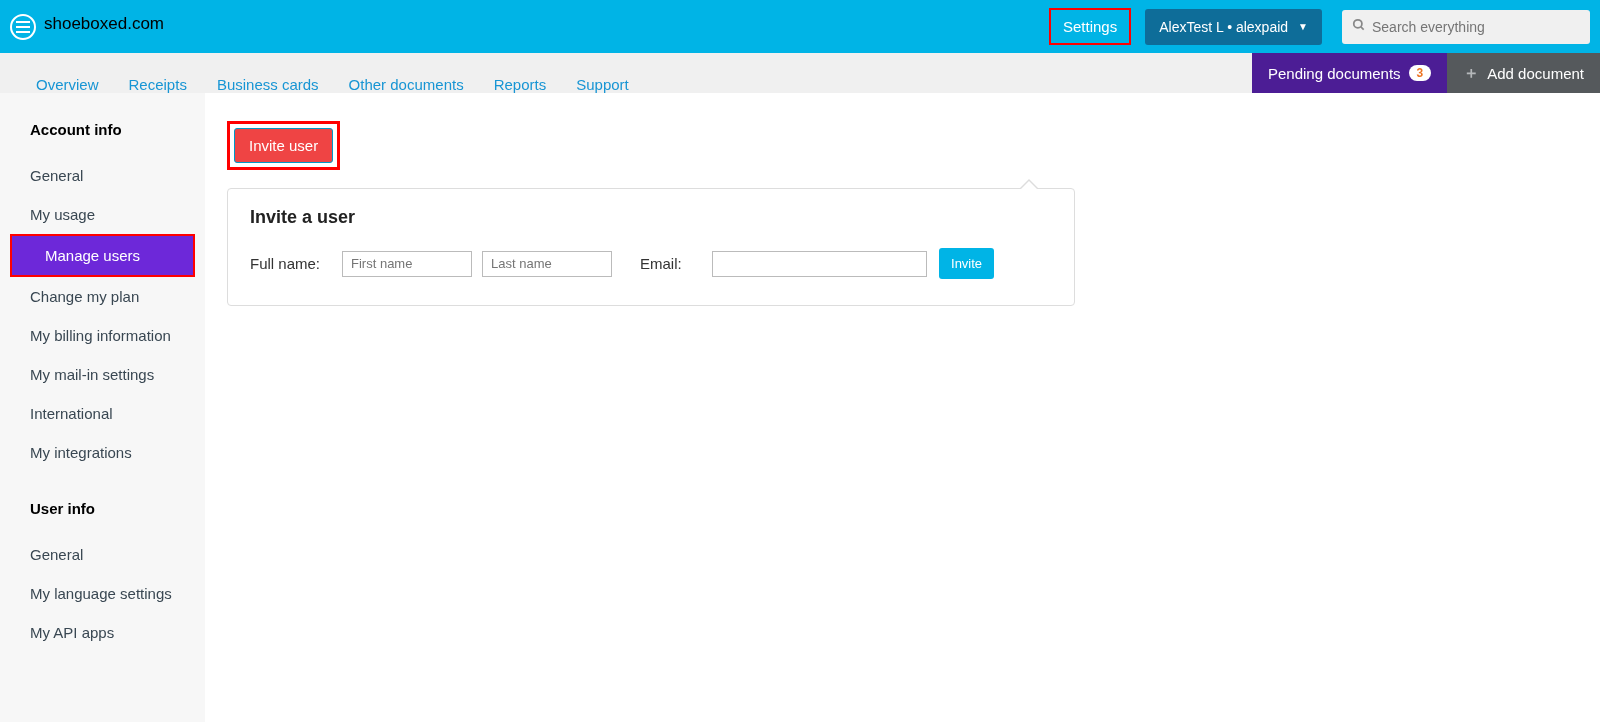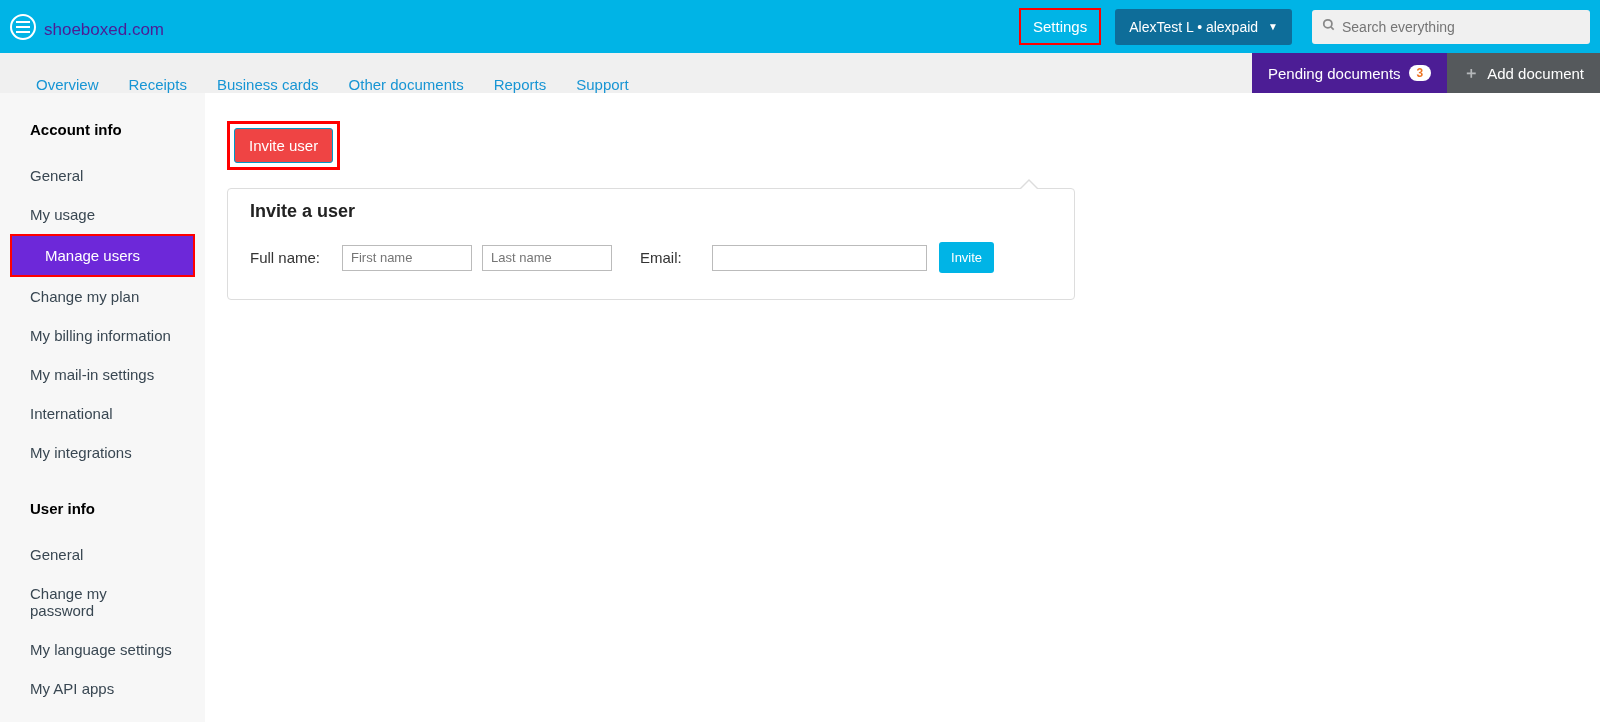--- a/index.html
+++ b/index.html
@@ -1,30 +1,30 @@
 <!DOCTYPE html>
 <html><head>
 <meta charset="utf-8">
 <style>
   * { box-sizing: border-box; margin: 0; padding: 0; }
   body { font-family: "Helvetica Neue", Arial, sans-serif; font-size: 14px; color: #333; background: #fff; width: 1600px; }
   
   
   .topbar { background: #00b4e6; height: 53px; display: flex; align-items: center; padding: 0 10px; }
-  .logo-wrap { display: flex; align-items: flex-end; color: #4c1d95; font-size: 17px; }
+  .logo-wrap { display: flex; align-items: flex-start; color: #000000; font-size: 17px; }
   .logo-icon { width: 26px; height: 26px; border: 2px solid #fff; border-radius: 50%; margin-right: 8px; display:flex; align-items:center; justify-content:center;}
   .logo-icon-inner { width:14px; height:2px; background:#fff; position:relative;}
   .logo-icon-inner::before, .logo-icon-inner::after { content:""; position:absolute; left:0; width:14px; height:2px; background:#fff;}
   .logo-icon-inner::before { top:-5px;}
   .logo-icon-inner::after { top:5px;}
   .topbar-spacer { flex: 1; }
   .settings-btn { color:#fff; padding: 8px 12px; font-size:15px; cursor:pointer; border:2px solid #ff0000; background:transparent;}
   .user-menu { background:#0e6d99; color:#fff; padding:10px 14px; border-radius:3px; margin-left:14px; display:flex; align-items:center; cursor:pointer;}
   .user-menu .caret { margin-left:10px; font-size:10px;}
-  .search-wrap { margin-left:20px; background:#f0f0f0; border-radius:3px; width:278px; height:34px; display:flex; align-items:center; padding:0 10px;}
+  .search-wrap { margin-left:20px; background:#f0f0f0; border-radius:3px; width:248px; height:34px; display:flex; align-items:center; padding:0 10px;}
   .search-wrap .sicon { color:#888; margin-right:6px; font-size:14px;}
   .search-wrap input { border:none; background:transparent; outline:none; width:100%; font-size:14px; color:#555;}
   
   
   .subnav { background:#f0f0f0; height:40px; display:flex; align-items:stretch;}
   .subnav-left { display:flex; align-items:flex-end; padding-left:36px;}
   .subnav-left a { color:#1795d4; text-decoration:none; margin-right:30px; font-size:15px; cursor:pointer;}
   .subnav-spacer { flex:1;}
   .pending { background:#4c1d95; color:#fff; display:flex; align-items:center; padding:0 16px; font-size:15px; cursor:pointer;}
   .pending .badge { background:#fff; color:#ed7423; border-radius:10px; padding:1px 8px; margin-left:8px; font-size:12px; font-weight:bold;}
@@ -38,21 +38,21 @@
   .side-item { color:#394752; padding:11px 30px; font-size:15px; cursor:pointer;}
   .side-item.active { background:#6d28d9; color:#fff; padding:11px 33px; border:2px solid #ff0000; margin:0 10px; }
   .side-section-title.second { padding-top:28px;}
   
   .main { flex:1; padding:28px 0 0 22px; max-width:870px;}
   .page-title-row { display:flex; align-items:center; justify-content:space-between; margin-bottom:18px;}
   .page-title { color:#00b4e6; font-size:28px; font-weight:bold;}
   .invite-user-btn-wrap { border:3px solid #ff0000; padding:4px;}
   .invite-user-btn { background:#ef4444; color:#fff; border:1px solid #0098c7; border-radius:3px; padding:8px 14px; font-size:15px; cursor:pointer;}
   
-  .card { border:1px solid #ddd; border-radius:4px; padding:12px 22px 26px; position:relative;}
+  .card { border:1px solid #ddd; border-radius:4px; padding:18px 22px 26px; position:relative;}
   .card::before { content:""; position:absolute; top:-10px; right:35px; width:0; height:0; border-left:10px solid transparent; border-right:10px solid transparent; border-bottom:10px solid #ddd;}
   .card::after { content:""; position:absolute; top:-8px; right:36px; width:0; height:0; border-left:9px solid transparent; border-right:9px solid transparent; border-bottom:9px solid #fff;}
   .card-title { font-size:18px; font-weight:bold; color:#222; margin-bottom:20px;}
   .form-row { display:flex; align-items:center; }
   .form-label { color:#333; font-size:15px; margin-right:22px; min-width:70px;}
   .form-label.email { margin-left:18px; min-width:42px; margin-right:30px;}
   .text-input { border:1px solid #bbb; padding:5px 8px; font-size:13px; width:130px; margin-right:10px; height:26px;}
   .email-input { width:215px; margin-right:12px;}
   .invite-btn { background:#00b4e6; color:#fff; border:none; border-radius:3px; padding:8px 12px; font-size:13px; cursor:pointer;}
 </style>
@@ -110,21 +110,20 @@
     <div class="side-item">My usage</div>
     <div class="side-item active">Manage users</div>
     <div class="side-item">Change my plan</div>
     <div class="side-item">My billing information</div>
     <div class="side-item">My mail-in settings</div>
     <div class="side-item">International</div>
     <div class="side-item">My integrations</div>
 
     <div class="side-section-title second">User info</div>
     <div class="side-item">General</div>
-    <div class="side-item">Change my password</div>
     <div class="side-item">My language settings</div>
     <div class="side-item">My API apps</div>
   </div>
 
   <div class="main">
     <div class="page-title-row">
       <div class="invite-user-btn-wrap">
         <button class="invite-user-btn">Invite user</button>
       </div>
     </div>

